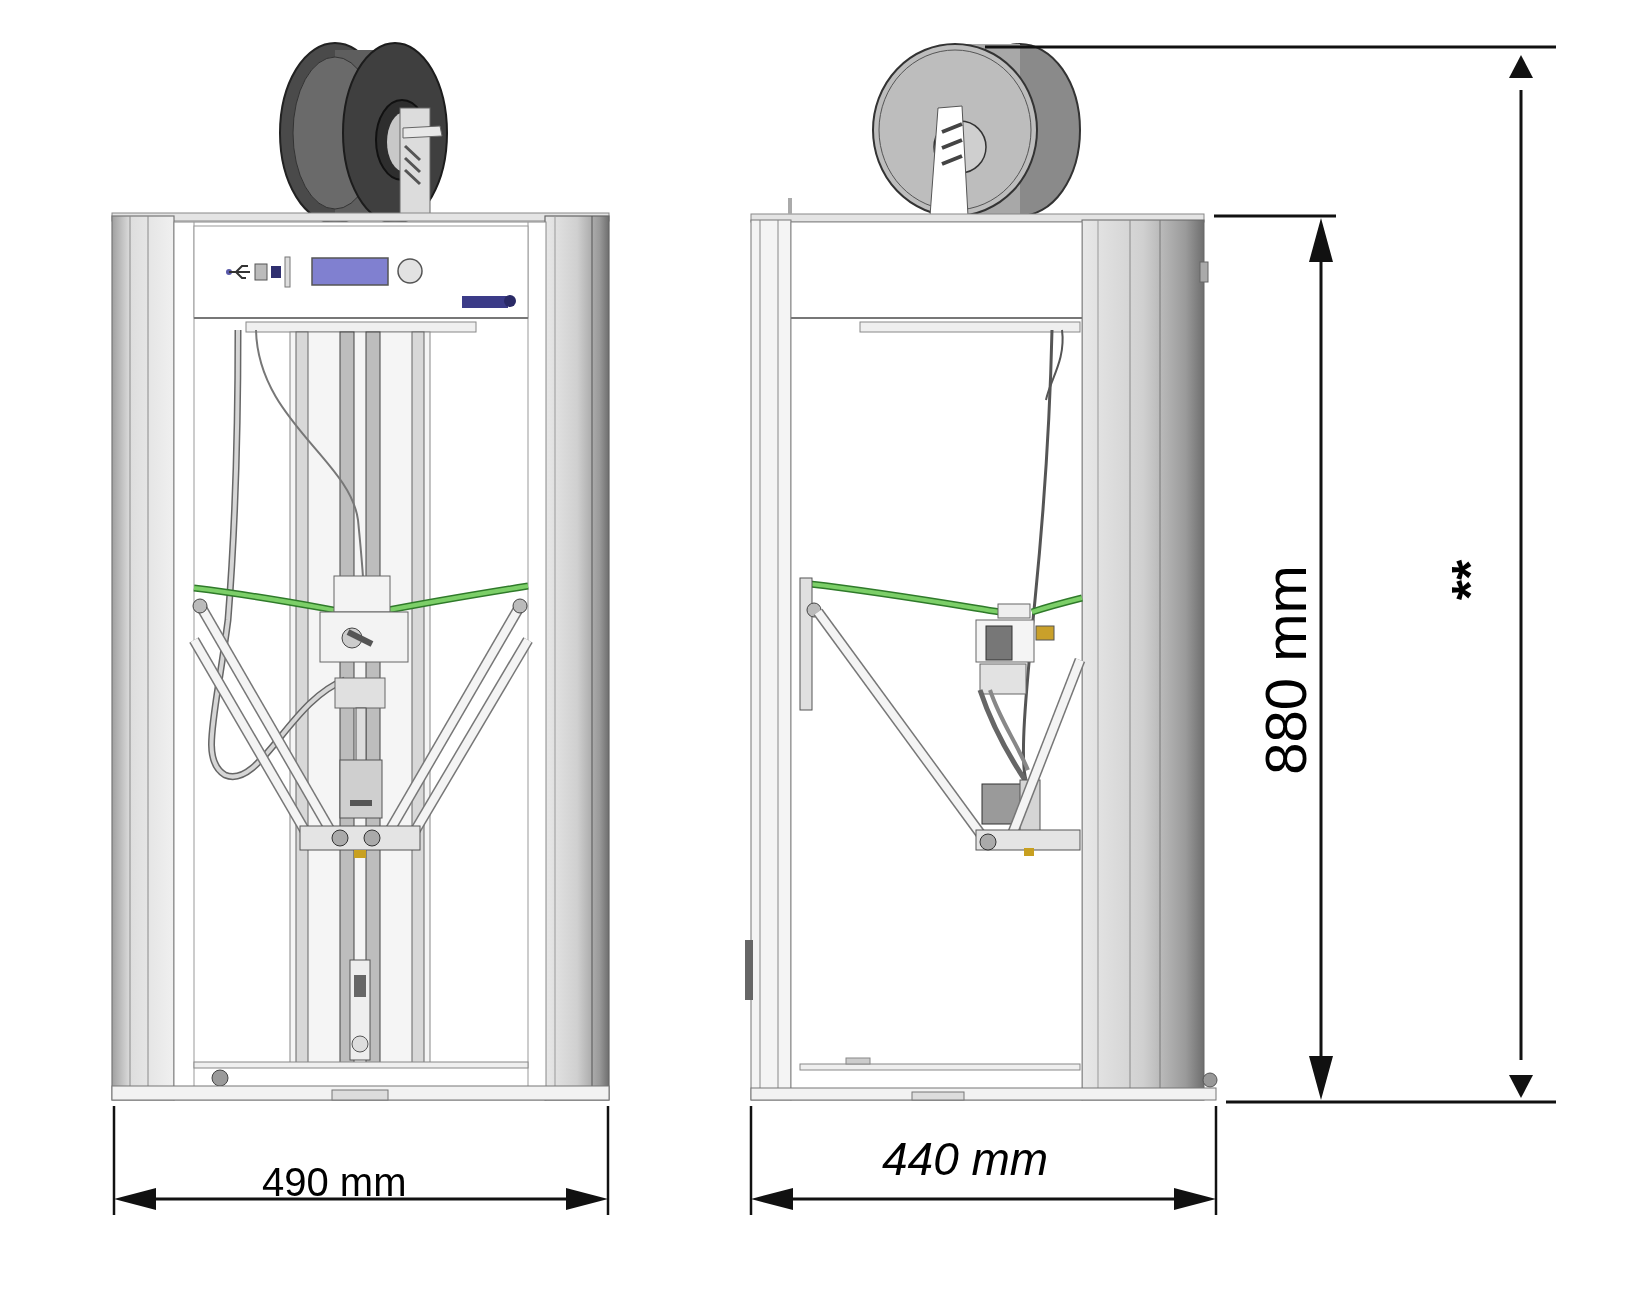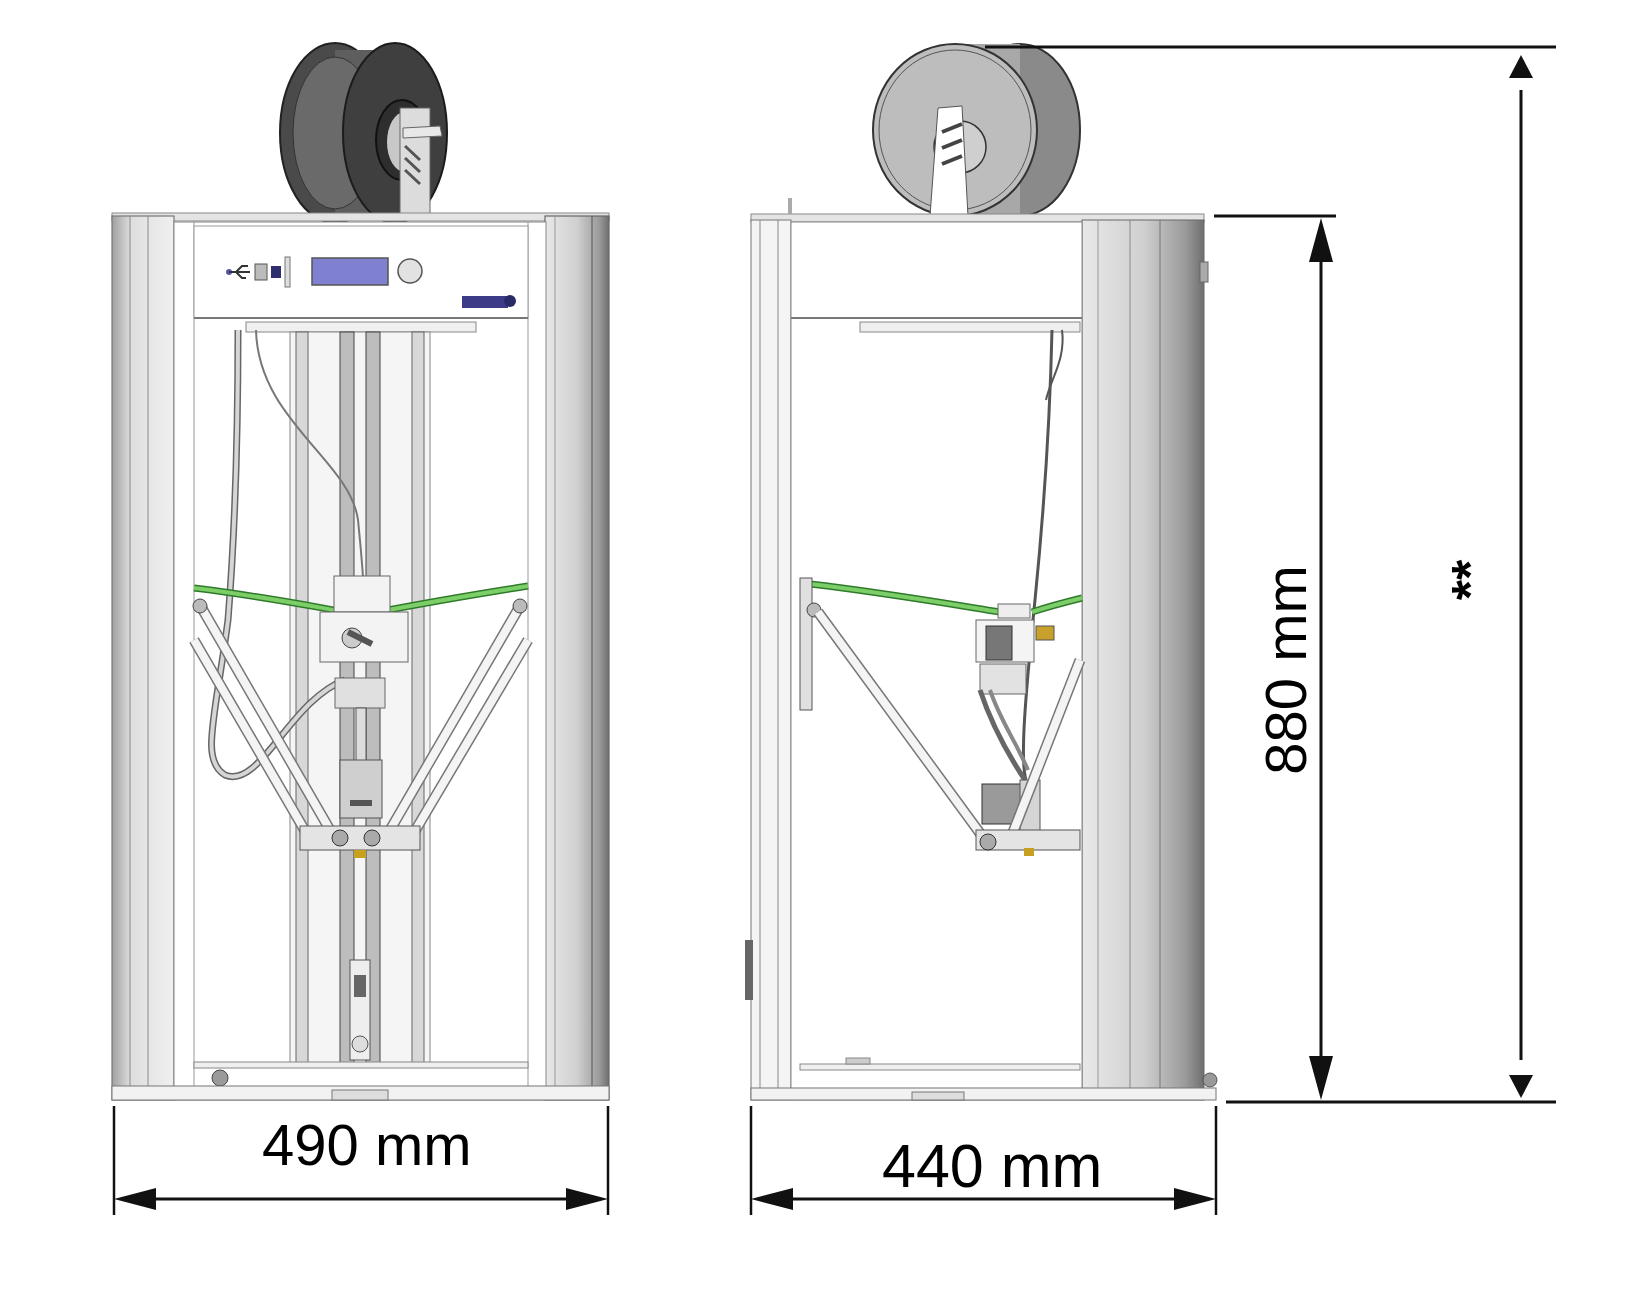--- a/index.html
+++ b/index.html
@@ -217,16 +217,16 @@
     <path d="M1321,218 L1309,262 L1333,262 Z" fill="#111" stroke="none"></path>
     <path d="M1321,1100 L1309,1056 L1333,1056 Z" fill="#111" stroke="none"></path>
 
     <line x1="985" y1="47" x2="1556" y2="47" stroke-width="3"></line>
     <line x1="1521" y1="90" x2="1521" y2="1060" stroke-width="3"></line>
     <path d="M1521,55 L1509,78 L1533,78 Z" fill="#111" stroke="none"></path>
     <path d="M1521,1098 L1509,1075 L1533,1075 Z" fill="#111" stroke="none"></path>
   </g>
 </svg>
 
-<div class="dim-label" style="left:262px; top:1116px; font-size:58px;">490 mm</div>
-<div class="dim-label" style="left:882px; top:1136px; font-size:61px;">440 mm</div>
+<div class="dim-label" style="left:262px; top:1162px; font-size:40px;">490 mm</div>
+<div class="dim-label" style="left:882px; top:1136px; font-size:46px;font-style:italic;">440 mm</div>
 <div class="dim-label" style="left:1286px; top:670px; font-size:58px; transform:translate(-50%,-50%) rotate(-90deg); transform-origin:center;">880 mm</div>
 <div class="dim-label" style="left:1470px; top:580px; font-size:52px; transform:translate(-50%,-50%) rotate(-90deg); transform-origin:center; font-weight:bold;">**</div>
 
 </body></html>

